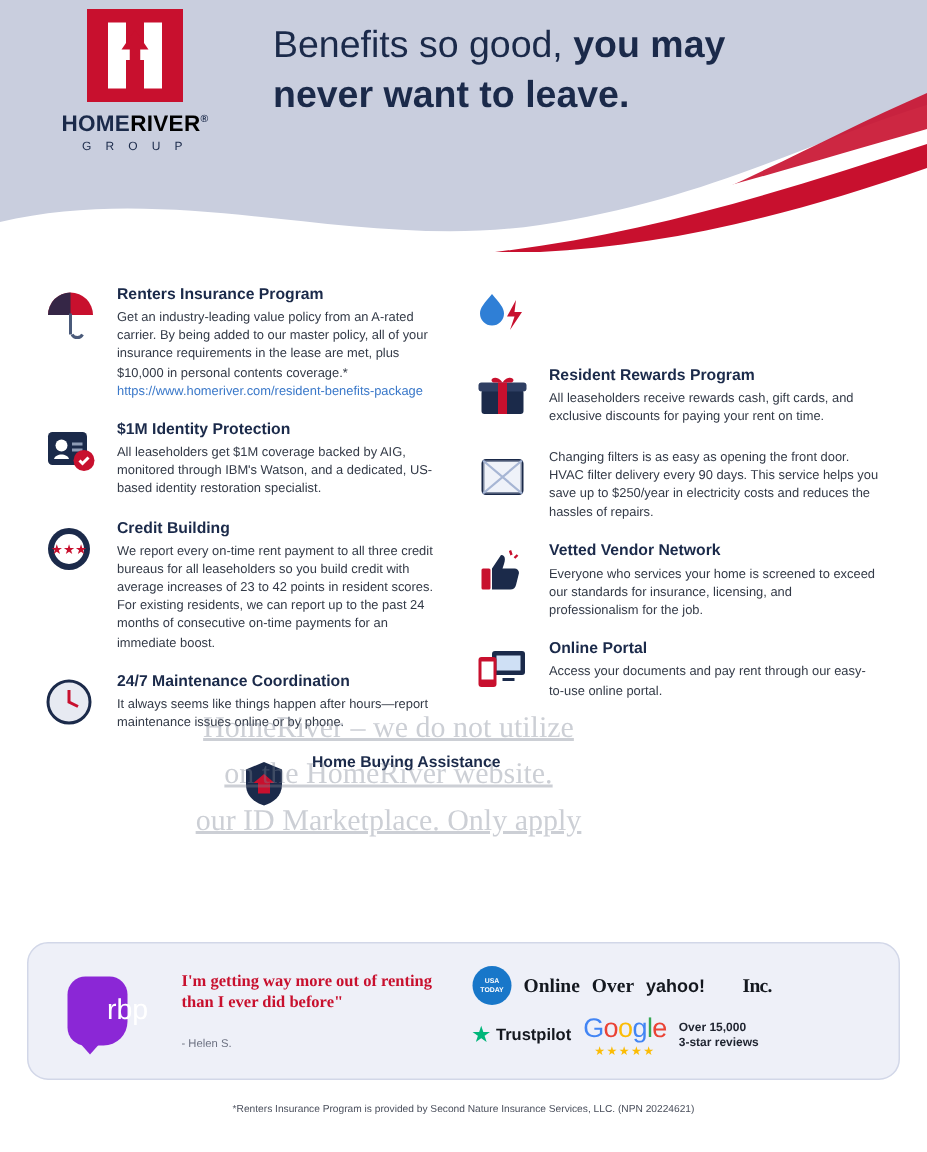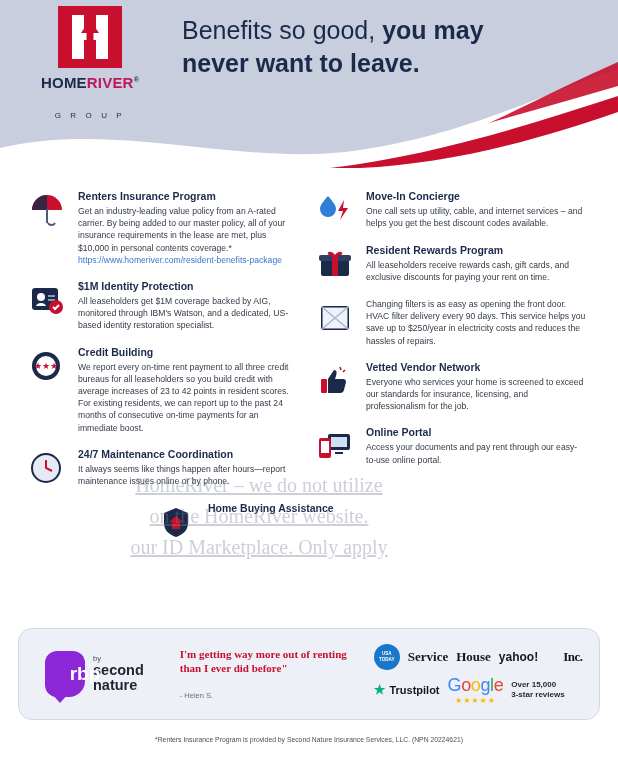--- a/index.html
+++ b/index.html
@@ -70,27 +70,27 @@
     z-index: 2;
   }
   .logo-text {
     margin-top: 6px;
     font-size: 15px;
     font-weight: bold;
     letter-spacing: .2px;
     color: #1b2a4a;
     white-space: nowrap;
   }
-  .logo-text .river { color: #be185d; text-align: center; }
+  .logo-text .river { color: #000000; text-align: center; }
   .logo-text sup { font-size: 7px; vertical-align: super; }
   .logo-sub {
     font-size: 8px;
     letter-spacing: 3.6px;
     color: #1b2a4a;
-    margin-top: 20px;
+    margin-top: 2px;
   }
   .header-title {
     position: absolute;
     left: 150px; top: 14px;
     width: 420px;
     z-index: 5;
     color: #1b2a4a;
     font-size: 25px;
     line-height: 1.32;
     font-weight: 400;
@@ -174,21 +174,21 @@
     align-items: center;
     gap: 8px;
   }
   .rbp-badge {
     width: 32px; height: 46px;
     background: #8b27d6;
     border-radius: 12px 12px 16px 12px;
     position: relative;
     color: #fff;
     font-size: 19px;
-    font-weight: bold;
+    font-weight: normal;
     display: flex;
     align-items: center;
     justify-content: center;
     padding-left: 40px;
   }
   .rbp-badge:after {
     content: "";
     position: absolute;
     left: 7px; bottom: -6px;
     border-left: 8px solid transparent;
@@ -377,24 +377,20 @@
 
   <div class="col">
 
     <div class="item">
       <div class="item-icon">
         <svg class="ic" viewBox="0 0 42 40">
             <path d="M14 6c5 6 8 9 8 13a8 8 0 0 1-16 0c0-4 3-7 8-13z" fill="#2f7fd6"></path>
             <path d="M30 10l-6 11h5l-3 9 8-12h-5z" fill="#c8102e"></path>
           </svg>
       </div>
-      <div class="item-body">
-        <div class="item-title">Move-In Concierge</div>
-        <div class="item-text">One call sets up utility, cable, and internet services – and helps you get the best discount codes available.</div>
-      </div>
     </div>
 
     <div class="item">
       <div class="item-icon">
         <svg class="ic" viewBox="0 0 42 40">
             <rect x="7" y="16" width="28" height="16" rx="2" fill="#1b2a4a"></rect>
             <rect x="5" y="11" width="32" height="6" rx="2" fill="#2f3f63"></rect>
             <rect x="18" y="11" width="6" height="21" fill="#c8102e"></rect>
             <path d="M21 11c-4-6-10-2-6 0zM21 11c4-6 10-2 6 0z" fill="#c8102e"></path>
           </svg>
@@ -454,37 +450,32 @@
 <div class="watermark">
   <div>HomeRiver – we do not utilize</div>
   <div>on the HomeRiver website.</div>
   <div>our ID Marketplace. Only apply</div>
 </div>
 
 <div class="footer-band">
 
   <div class="rbp-logo">
     <div class="rbp-badge">rbp</div>
-    <div>
-      <div class="rbp-by">by</div>
-      <div class="rbp-nature">second</div>
-      <div class="rbp-nature">nature</div>
-    </div>
   </div>
 
   <div class="quote">
     <span>I'm getting way more out of renting than I ever did before"</span>
     <span class="attr">- Helen S.</span>
   </div>
 
   <div class="press">
     <div class="press-row">
       <div class="usatoday">USA TODAY</div>
-      <div class="press-name">Service</div>
-      <div class="press-name">House</div>
+      <div class="press-name">Online</div>
+      <div class="press-name">Over</div>
       <div class="press-name sans">yahoo!</div>
       <div class="press-name inc">Inc.</div>
     </div>
     <div class="press-row">
       <div class="trustpilot">
         <span class="tp-star">★</span>
         <span>Trustpilot</span>
       </div>
       <div class="google-box">
         <div class="google-word"><span class="b">G</span><span class="r">o</span><span class="y">o</span><span class="b">g</span><span class="g">l</span><span class="r">e</span></div>

